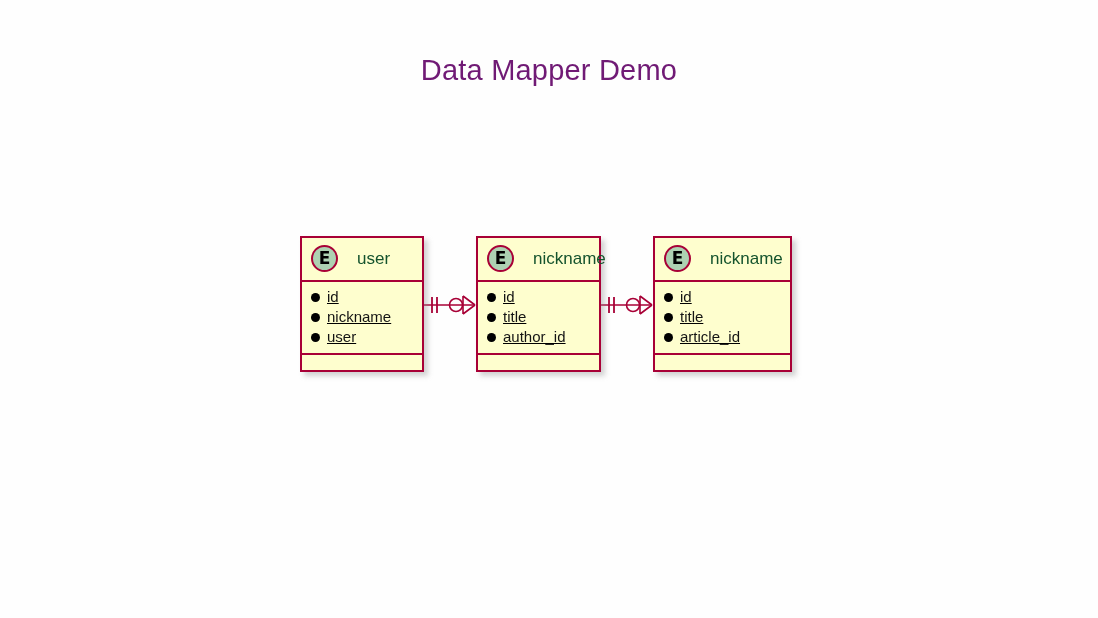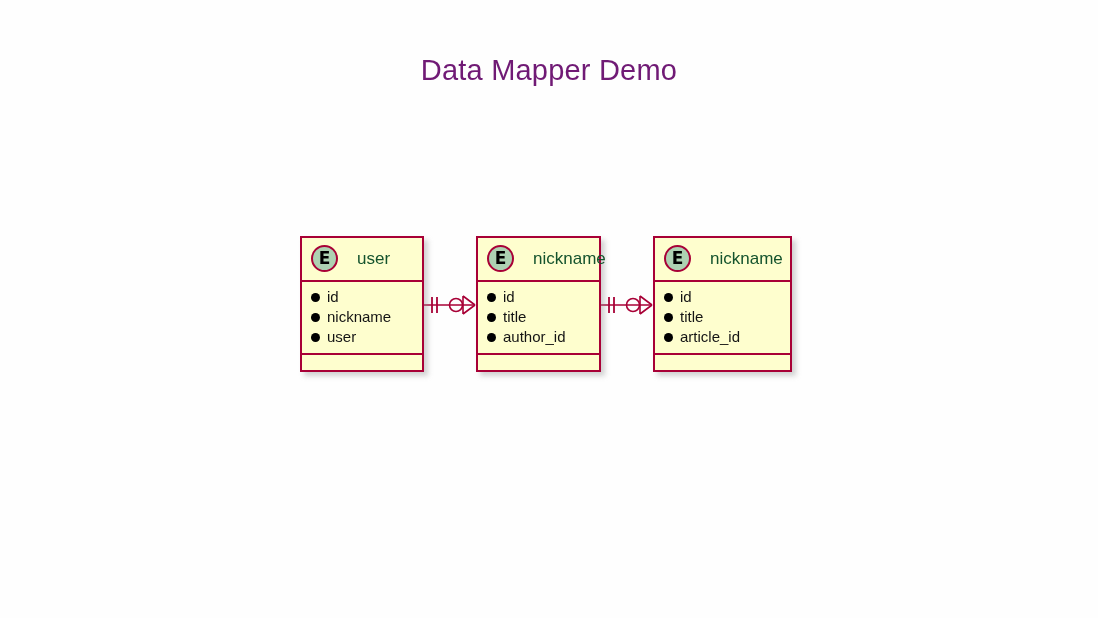--- a/index.html
+++ b/index.html
@@ -84,20 +84,21 @@
   .entity-name {
     margin-left: 19px;
     font-size: 17px;
     color: #14532d;
     white-space: nowrap;
   }
 
   .entity-fields {
     padding: 5px 0 6px 9px;
     border-bottom: 2px solid #a80036;
+    text-decoration: underline;
   }
 
   .field-row {
     display: flex;
     align-items: center;
     height: 20px;
     white-space: nowrap;
   }
 
   .field-bullet {

